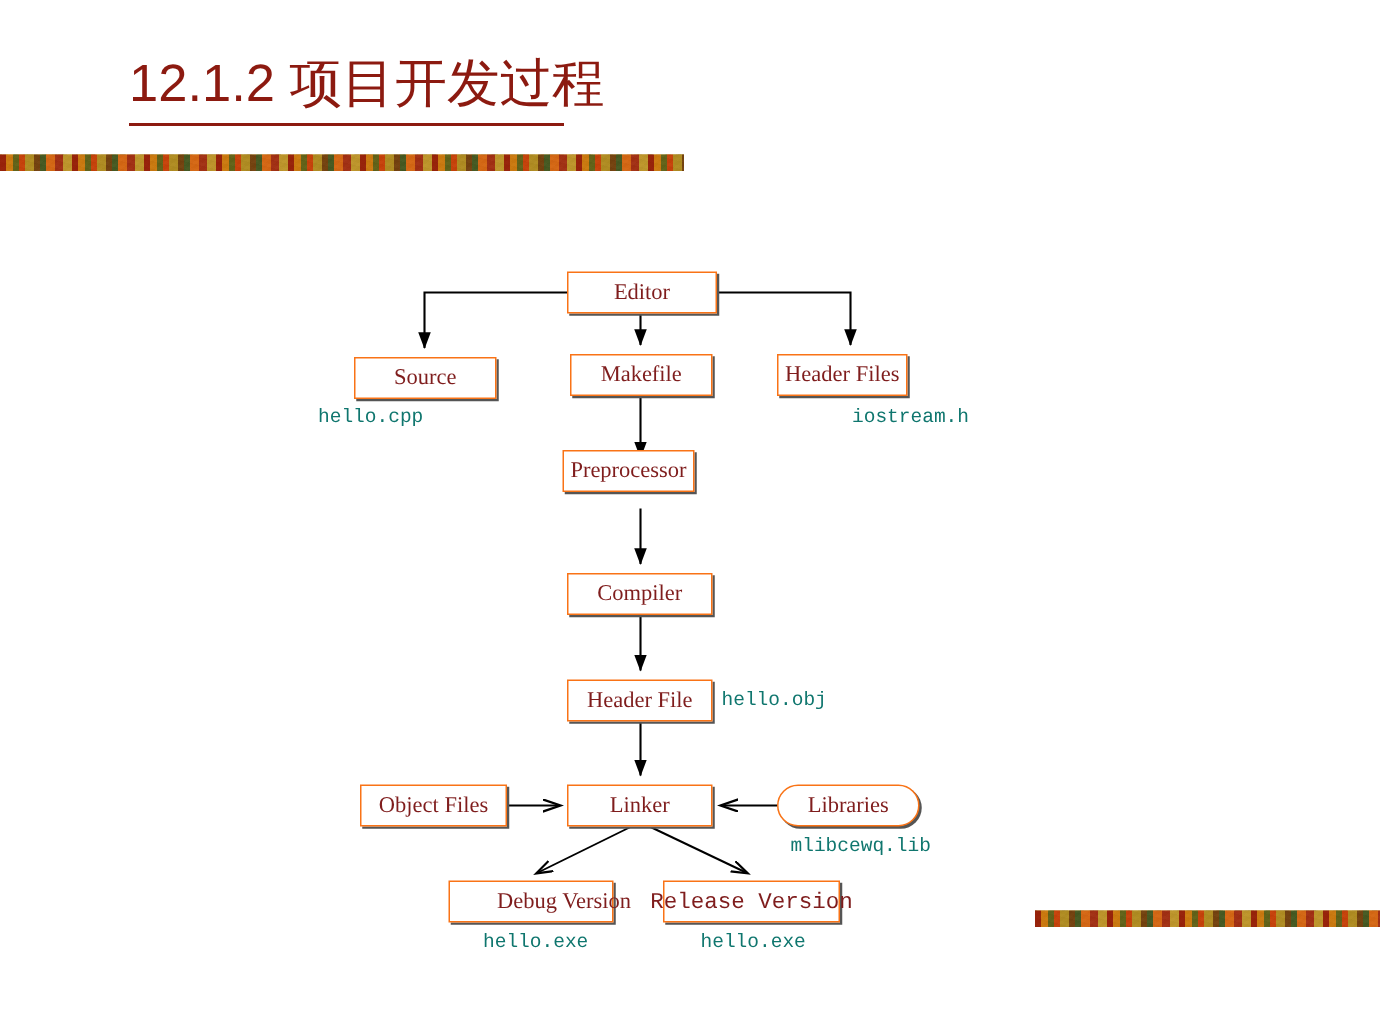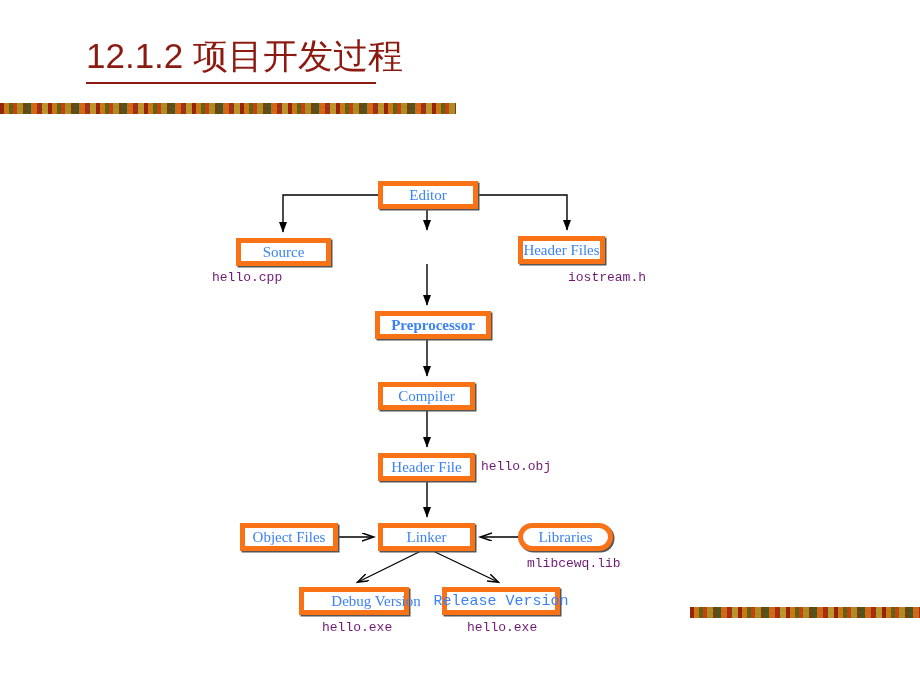--- a/index.html
+++ b/index.html
@@ -93,36 +93,36 @@
     top: 0px;
     width: 920px;
     height: 690px;
     pointer-events: none;
   }
   #diagram svg { display: block; }
 
   .node-box {
     position: absolute;
     box-sizing: border-box;
-    border: 5px solid #f97316;
+    border: 1px solid #f97316;
     box-shadow: 1.5px 1.5px 0 0 #555555;
     background: #ffffff;
     display: flex;
     align-items: center;
     justify-content: center;
     font-family: "Liberation Serif", serif;
     font-size: 15px;
-    color: #3b82f6;
+    color: #7f1d1d;
     white-space: nowrap;
   }
   .note-label {
     position: absolute;
     font-family: "Liberation Mono", monospace;
     font-size: 13px;
-    color: #701a75;
+    color: #0f766e;
     white-space: nowrap;
     text-align: right;
   }
 </style>
 </head>
 <body>
 
 <div id="slide">
 
   <div id="slide-title">12.1.2  项目开发过程</div>
@@ -189,26 +189,29 @@
   </div>
 
   <div class="node-box" style="left:378px; top:181px; width:100px; height:28px;">
     <span>Editor</span>
   </div>
 
   <div class="node-box" style="left:236px; top:238px; width:95px; height:28px;">
     <span>Source</span>
   </div>
 
+  <div class="node-box" style="left:380px; top:236px; width:95px; height:28px;">
+    <span>Makefile</span>
+  </div>
 
   <div class="node-box" style="left:518px; top:236px; width:87px; height:28px;text-align:center;">
     <span>Header Files</span>
   </div>
 
-  <div class="node-box" style="left:375px; top:311px; width:116px; height:28px;font-weight:bold;">
+  <div class="node-box" style="left:375px; top:300px; width:88px; height:28px;">
     <span>Preprocessor</span>
   </div>
 
   <div class="node-box" style="left:378px; top:382px; width:97px; height:28px;">
     <span>Compiler</span>
   </div>
 
   <div class="node-box" style="left:378px; top:453px; width:97px; height:28px;">
     <span>Header File</span>
   </div>

